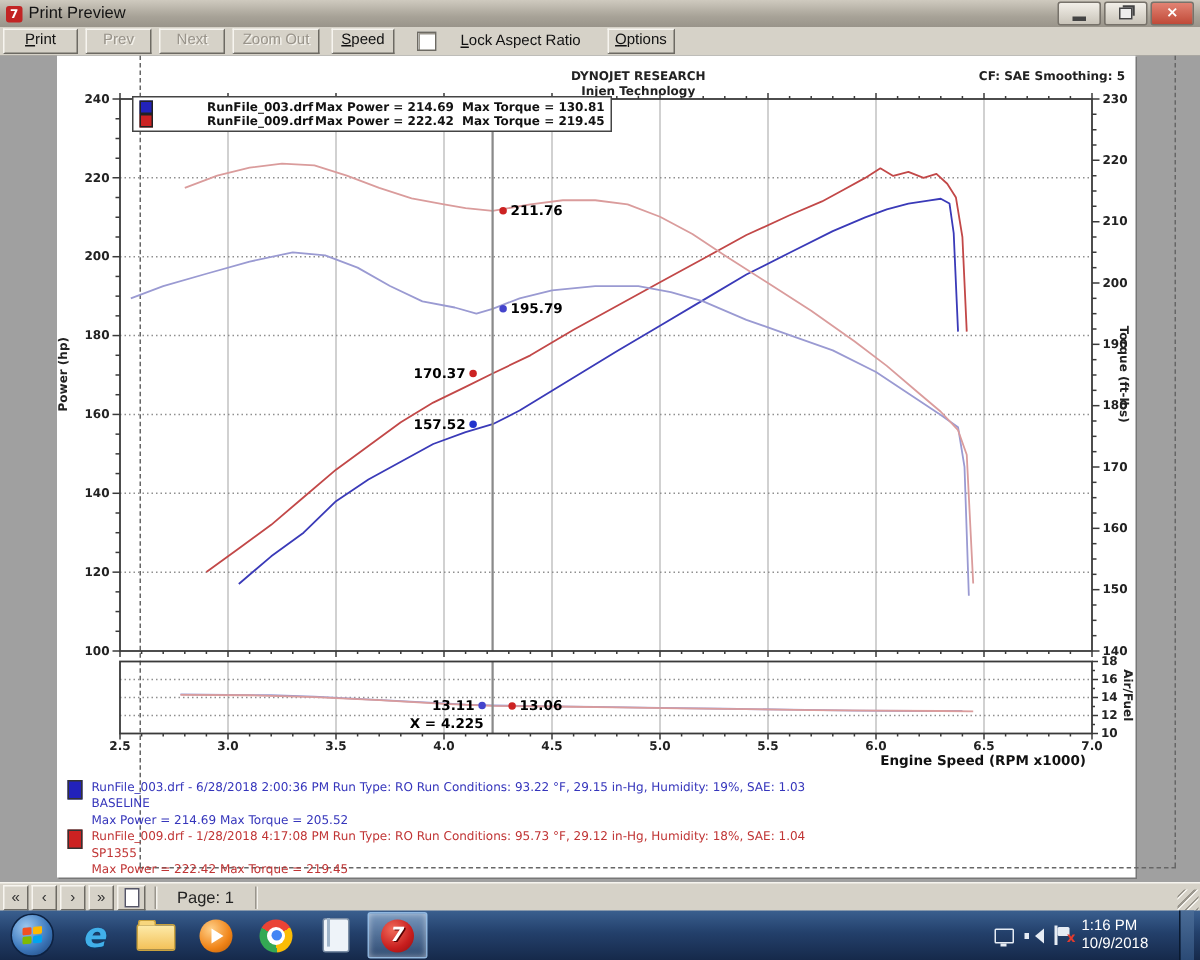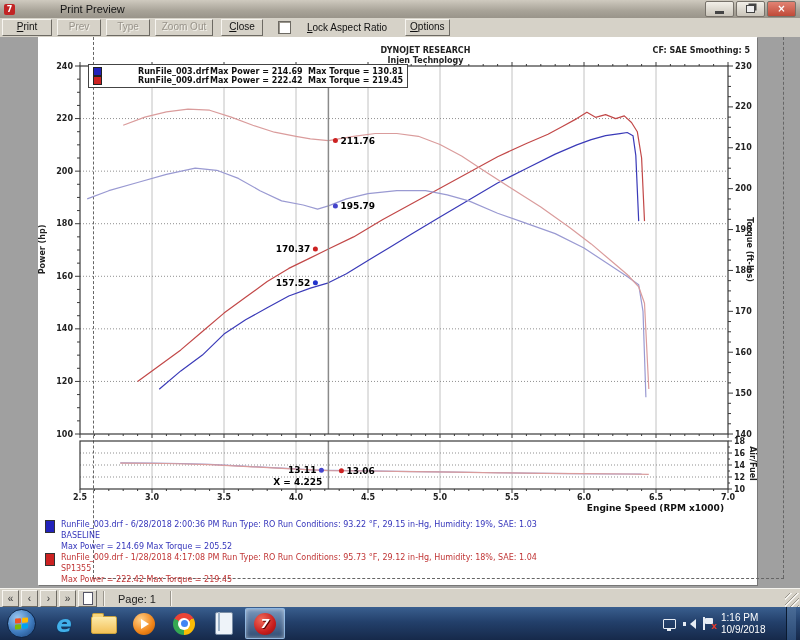--- a/index.html
+++ b/index.html
@@ -5,21 +5,21 @@
   html,body{margin:0;padding:0;width:800px;height:640px;overflow:hidden;
     font-family:"Liberation Sans",sans-serif;background:#808080;}
   .screen{position:relative;width:800px;height:640px;background:#808080;}
 
   
   .titlebar{position:absolute;top:0;left:0;right:0;height:18px;
     background:linear-gradient(#cfcabf,#a8a398 60%,#99948a);
     border-bottom:1px solid #6f6a60;display:flex;align-items:center;padding:0 4px;}
   .app-icon{width:11px;height:11px;background:#c22424;border-radius:2px;color:#fff;
     font:bold 8px "DejaVu Sans",sans-serif;display:flex;align-items:center;justify-content:center;margin-right:4px;}
-  .title-text{font-size:11px;color:#141414;flex:1;margin-left:41px;}
+  .title-text{font-size:11px;color:#141414;flex:1;}
   .winbtns{display:flex;gap:2px;}
   .winbtn{width:27px;height:14px;border:1px solid #77726a;border-radius:2px;
     background:linear-gradient(#f2efe8,#c9c4b9);display:flex;align-items:center;justify-content:center;}
   .winbtn.close{background:linear-gradient(#e28373,#c04a38);}
   .glyph-min{width:9px;height:3px;background:#444;margin-top:6px;}
   .glyph-restore{width:7px;height:6px;border:1px solid #444;background:#eee;box-shadow:2px -2px 0 -0.5px #444;}
   .glyph-x{color:#fff;font:bold 10px "DejaVu Sans",sans-serif;line-height:10px;}
 
   
   .toolbar{position:absolute;top:18px;left:0;right:0;height:19px;background:#d6d2c8;
@@ -149,23 +149,23 @@
         </div>
       <div class="winbtn close">
           <div class="glyph-x">×</div>
         </div>
     </div>
   </div>
 
   <div class="toolbar">
     <span class="tb-btn ak" style="width:40px">Print</span>
     <span class="tb-btn disabled" style="width:34px">Prev</span>
-    <span class="tb-btn disabled" style="width:34px">Type</span>
+    <span class="tb-btn disabled" style="width:34px">Next</span>
     <span class="tb-btn disabled" style="width:48px">Zoom Out</span>
-    <span class="tb-btn ak" style="width:32px;margin-left:3px">Close</span>
+    <span class="tb-btn ak" style="width:32px;margin-left:3px">Speed</span>
     <span class="chk"></span>
     <span class="chk-label ak">Lock Aspect Ratio</span>
     <span class="tb-btn ak">Options</span>
   </div>
 
   <div class="preview">
     <div class="page">
       <div class="margin-line m-left"></div>
       <div class="margin-line m-right"></div>
       <div class="margin-line m-bottom"></div>

